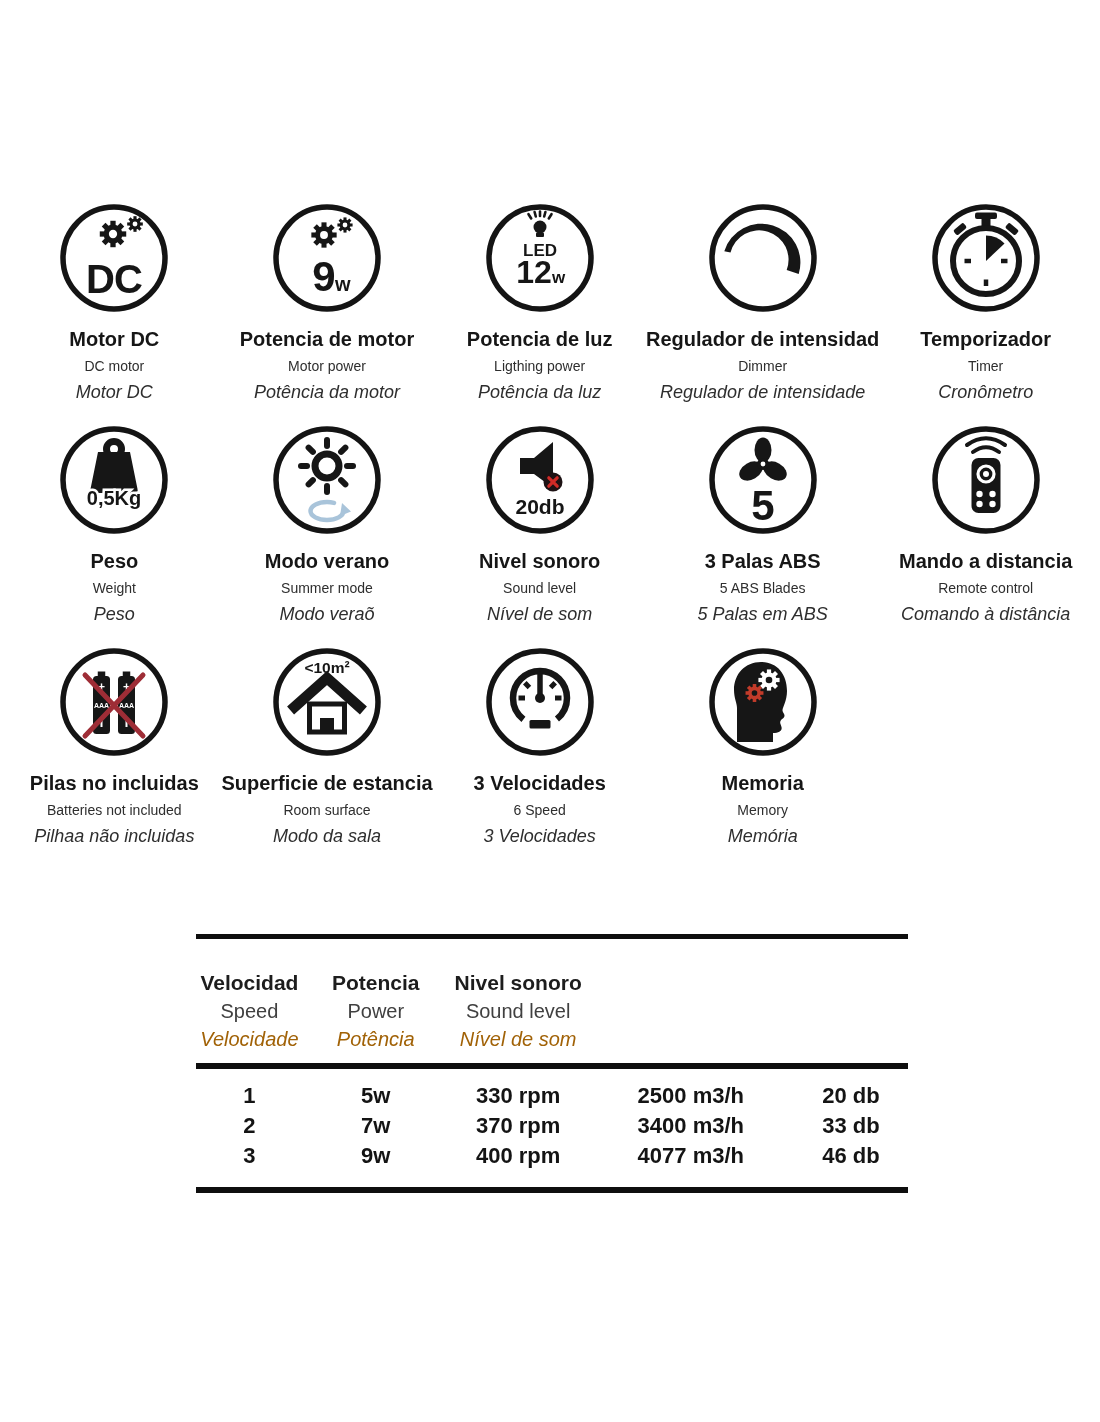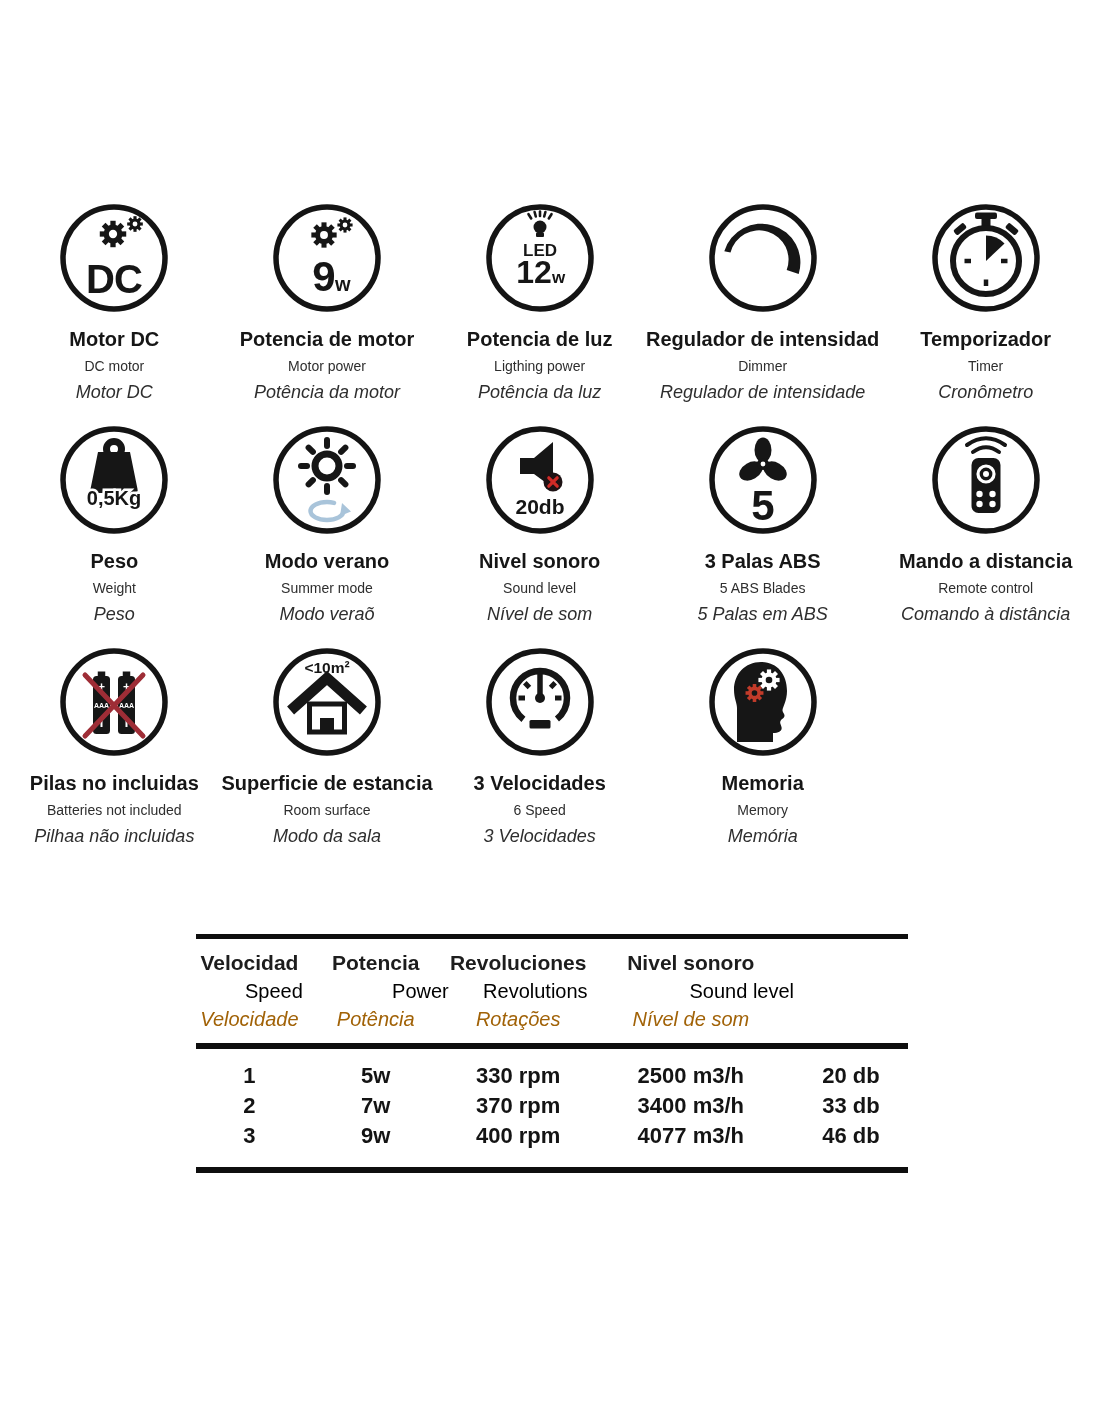--- a/index.html
+++ b/index.html
@@ -20,24 +20,24 @@
   text{font-family:"Liberation Sans", sans-serif;}
   .tmid{text-anchor:middle;}
   .bold{font-weight:bold;}
   
   .spec-table{position:absolute;top:934px;left:196px;width:712px;}
   .rule{background:#0e0e0e;width:100%;}
   .rule-top{height:5px;}
   .rule-mid{height:6px;}
   .rule-bot{height:6px;}
   .t-head{display:grid;grid-template-columns:15% 20.5% 19.5% 29% 16%;
-          padding:9px 0 10px 0;}
+          padding:9px 0 10px 0;margin-top:20px;}
   .t-hcell{text-align:center;}
   .h-es{font-size:21px;font-weight:bold;line-height:29px;white-space:nowrap;}
-  .h-en{font-size:20px;line-height:28px;white-space:nowrap;color:#000000;text-align:right;}
+  .h-en{font-size:20px;line-height:28px;white-space:nowrap;color:#404040;}
   .h-pt{font-size:20px;line-height:28px;font-style:italic;white-space:nowrap;color:#a16207;}
   .t-body{padding:12px 0 16px 0;}
   .t-row{display:grid;grid-template-columns:15% 20.5% 19.5% 29% 16%;}
   .t-cell{text-align:center;font-size:22px;font-weight:bold;line-height:30px;color:#141414;}
 </style>
 </head>
 <body>
 
 <svg width="0" height="0" style="position:absolute" aria-hidden="true">
   <defs>
@@ -317,25 +317,20 @@
         <div class="h-es">Velocidad</div>
         <div class="h-en">Speed</div>
         <div class="h-pt">Velocidade</div>
       </div>
       <div class="t-hcell">
         <div class="h-es">Potencia</div>
         <div class="h-en">Power</div>
         <div class="h-pt">Potência</div>
       </div>
       <div class="t-hcell">
-        <div class="h-es">Revoluciones</div>
-        <div class="h-en">Revolutions</div>
-        <div class="h-pt">Rotações</div>
-      </div>
-      <div class="t-hcell">
         <div class="h-es">Nivel sonoro</div>
         <div class="h-en">Sound level</div>
         <div class="h-pt">Nível de som</div>
       </div>
     </div>
     <div class="rule rule-mid"></div>
     <div class="t-body">
       <div class="t-row">
         <div class="t-cell">1</div>
         <div class="t-cell">5w</div>

